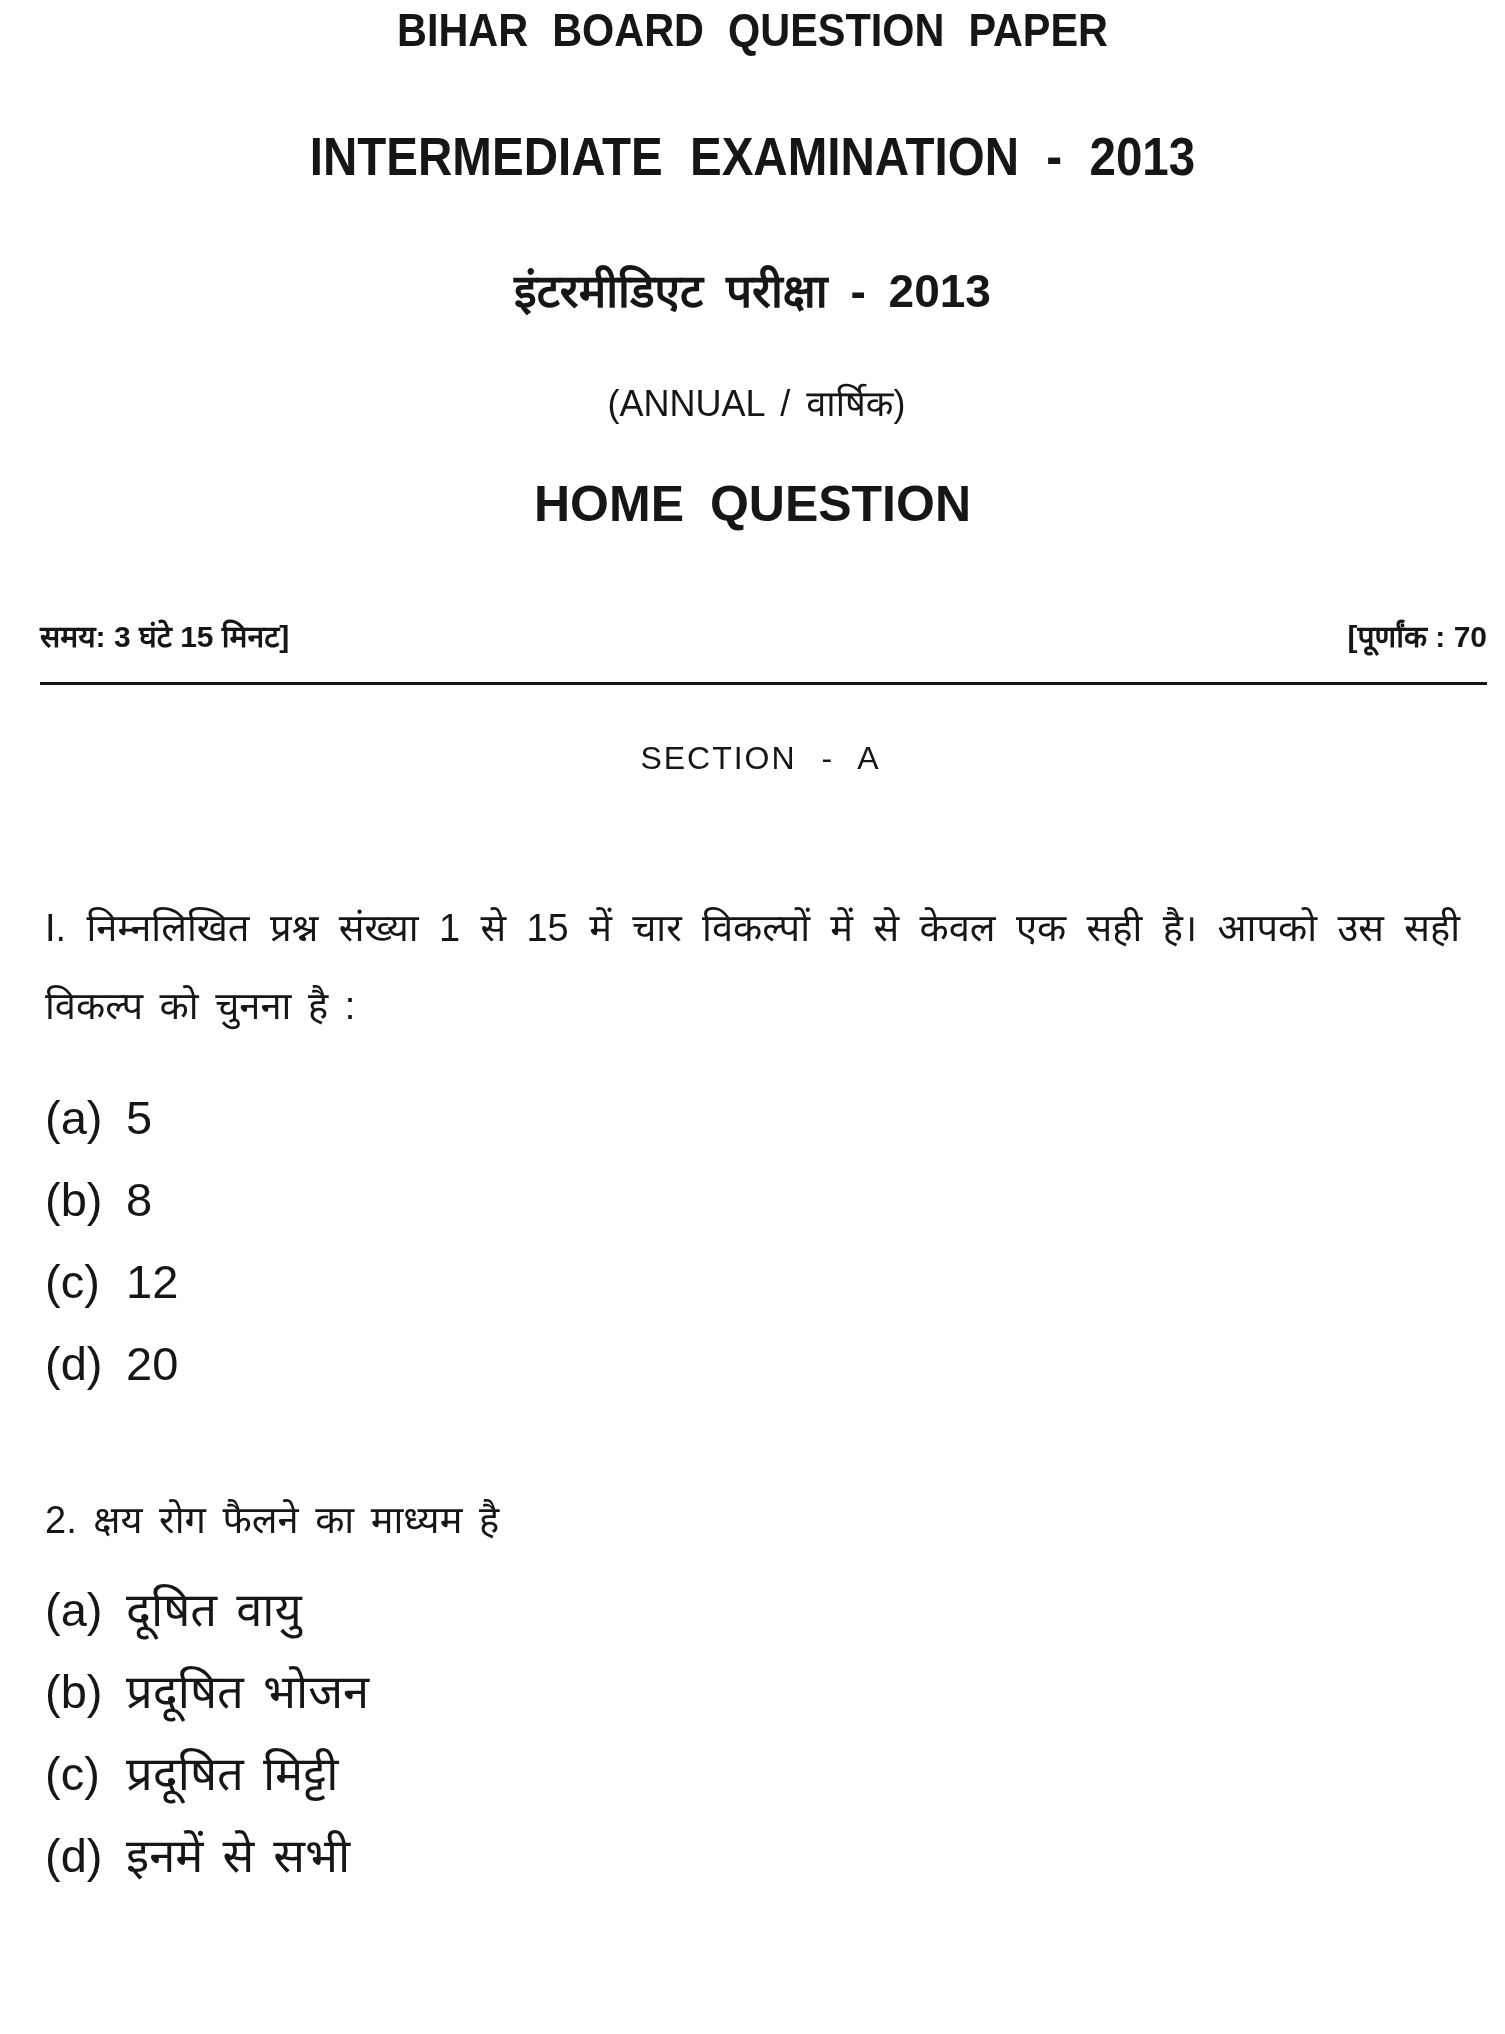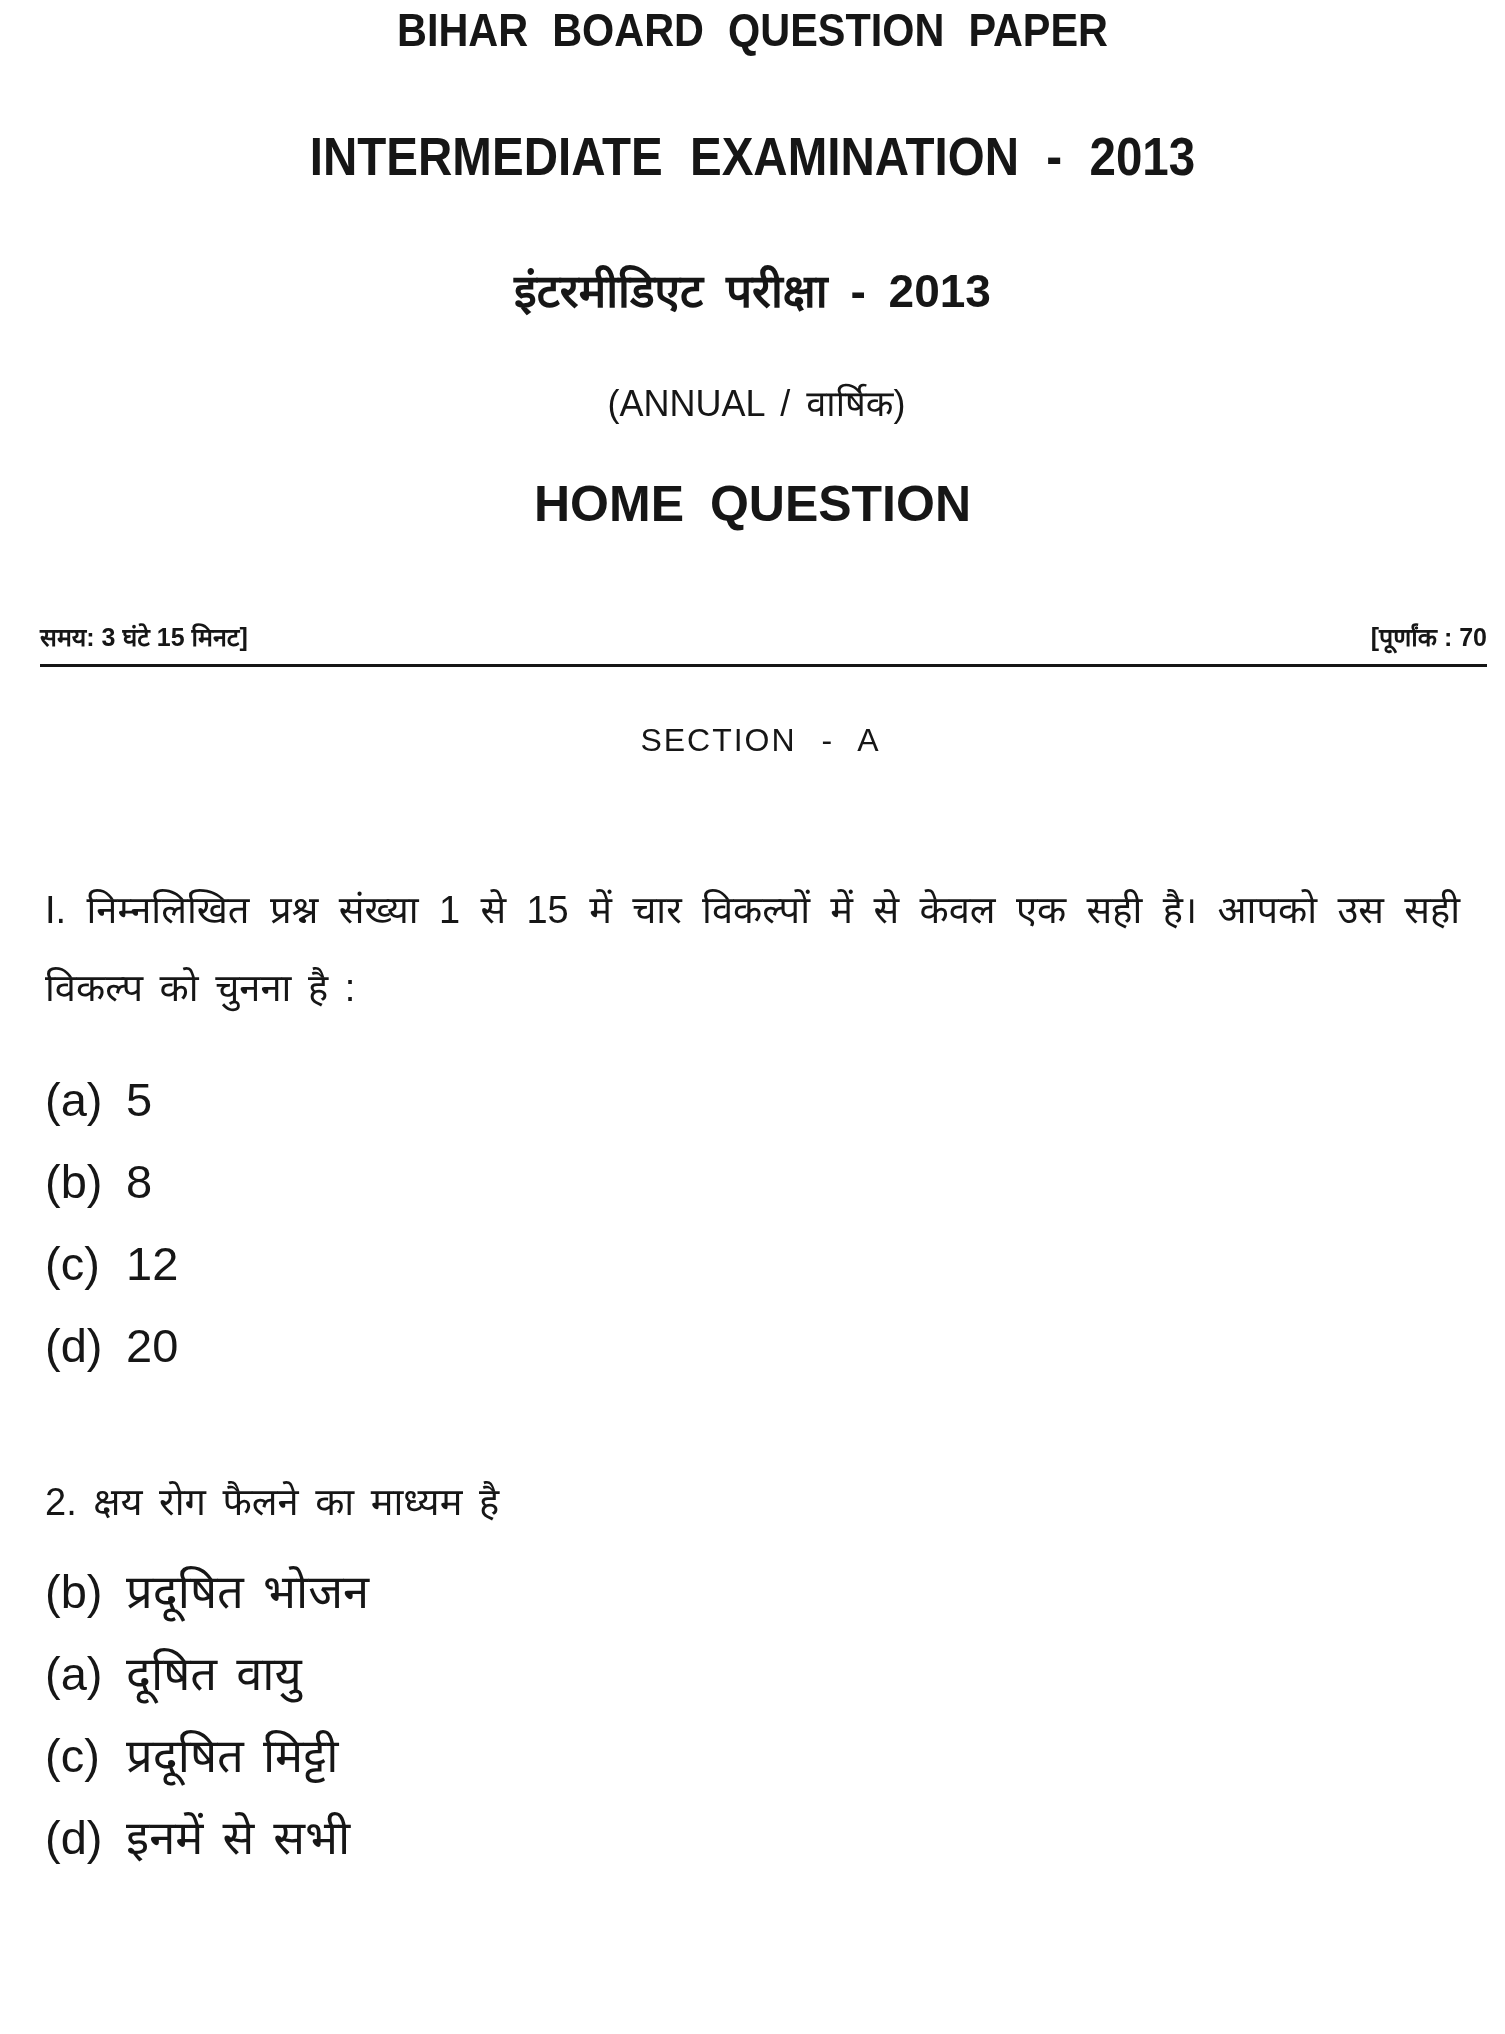--- a/index.html
+++ b/index.html
@@ -52,26 +52,26 @@
   .title5 {
     margin-top: 52px;
     font-size: 50px;
     line-height: 52px;
     font-weight: bold;
     word-spacing: 12px;
   }
 
   .meta-row {
     margin: 86px 18px 0 40px;
-    padding-bottom: 6px;
+    padding-bottom: 24px;
     border-bottom: 3px solid #161616;
     display: flex;
     justify-content: space-between;
     align-items: flex-end;
-    font-size: 25px;
+    font-size: 30px;
     line-height: 42px;
     font-weight: bold;
   }
   .meta-row .meta-left { text-decoration: none; }
 
   .section-heading {
     margin-top: 54px;
     font-size: 32px;
     line-height: 38px;
     font-weight: normal;
@@ -153,26 +153,26 @@
     </li>
   </ul>
 
   <div class="question q2">
     <span>2.</span>
     <span>क्षय रोग फैलने का माध्यम है</span>
   </div>
 
   <ul class="options q2-options">
     <li class="option">
+      <span class="opt-label">(a)</span>
+      <span class="opt-text">दूषित वायु</span>
+    </li>
+    <li class="option">
       <span class="opt-label">(b)</span>
       <span class="opt-text">प्रदूषित भोजन</span>
-    </li>
-    <li class="option">
-      <span class="opt-label">(a)</span>
-      <span class="opt-text">दूषित वायु</span>
     </li>
     <li class="option">
       <span class="opt-label">(c)</span>
       <span class="opt-text">प्रदूषित मिट्टी</span>
     </li>
     <li class="option">
       <span class="opt-label">(d)</span>
       <span class="opt-text">इनमें से सभी</span>
     </li>
   </ul>

